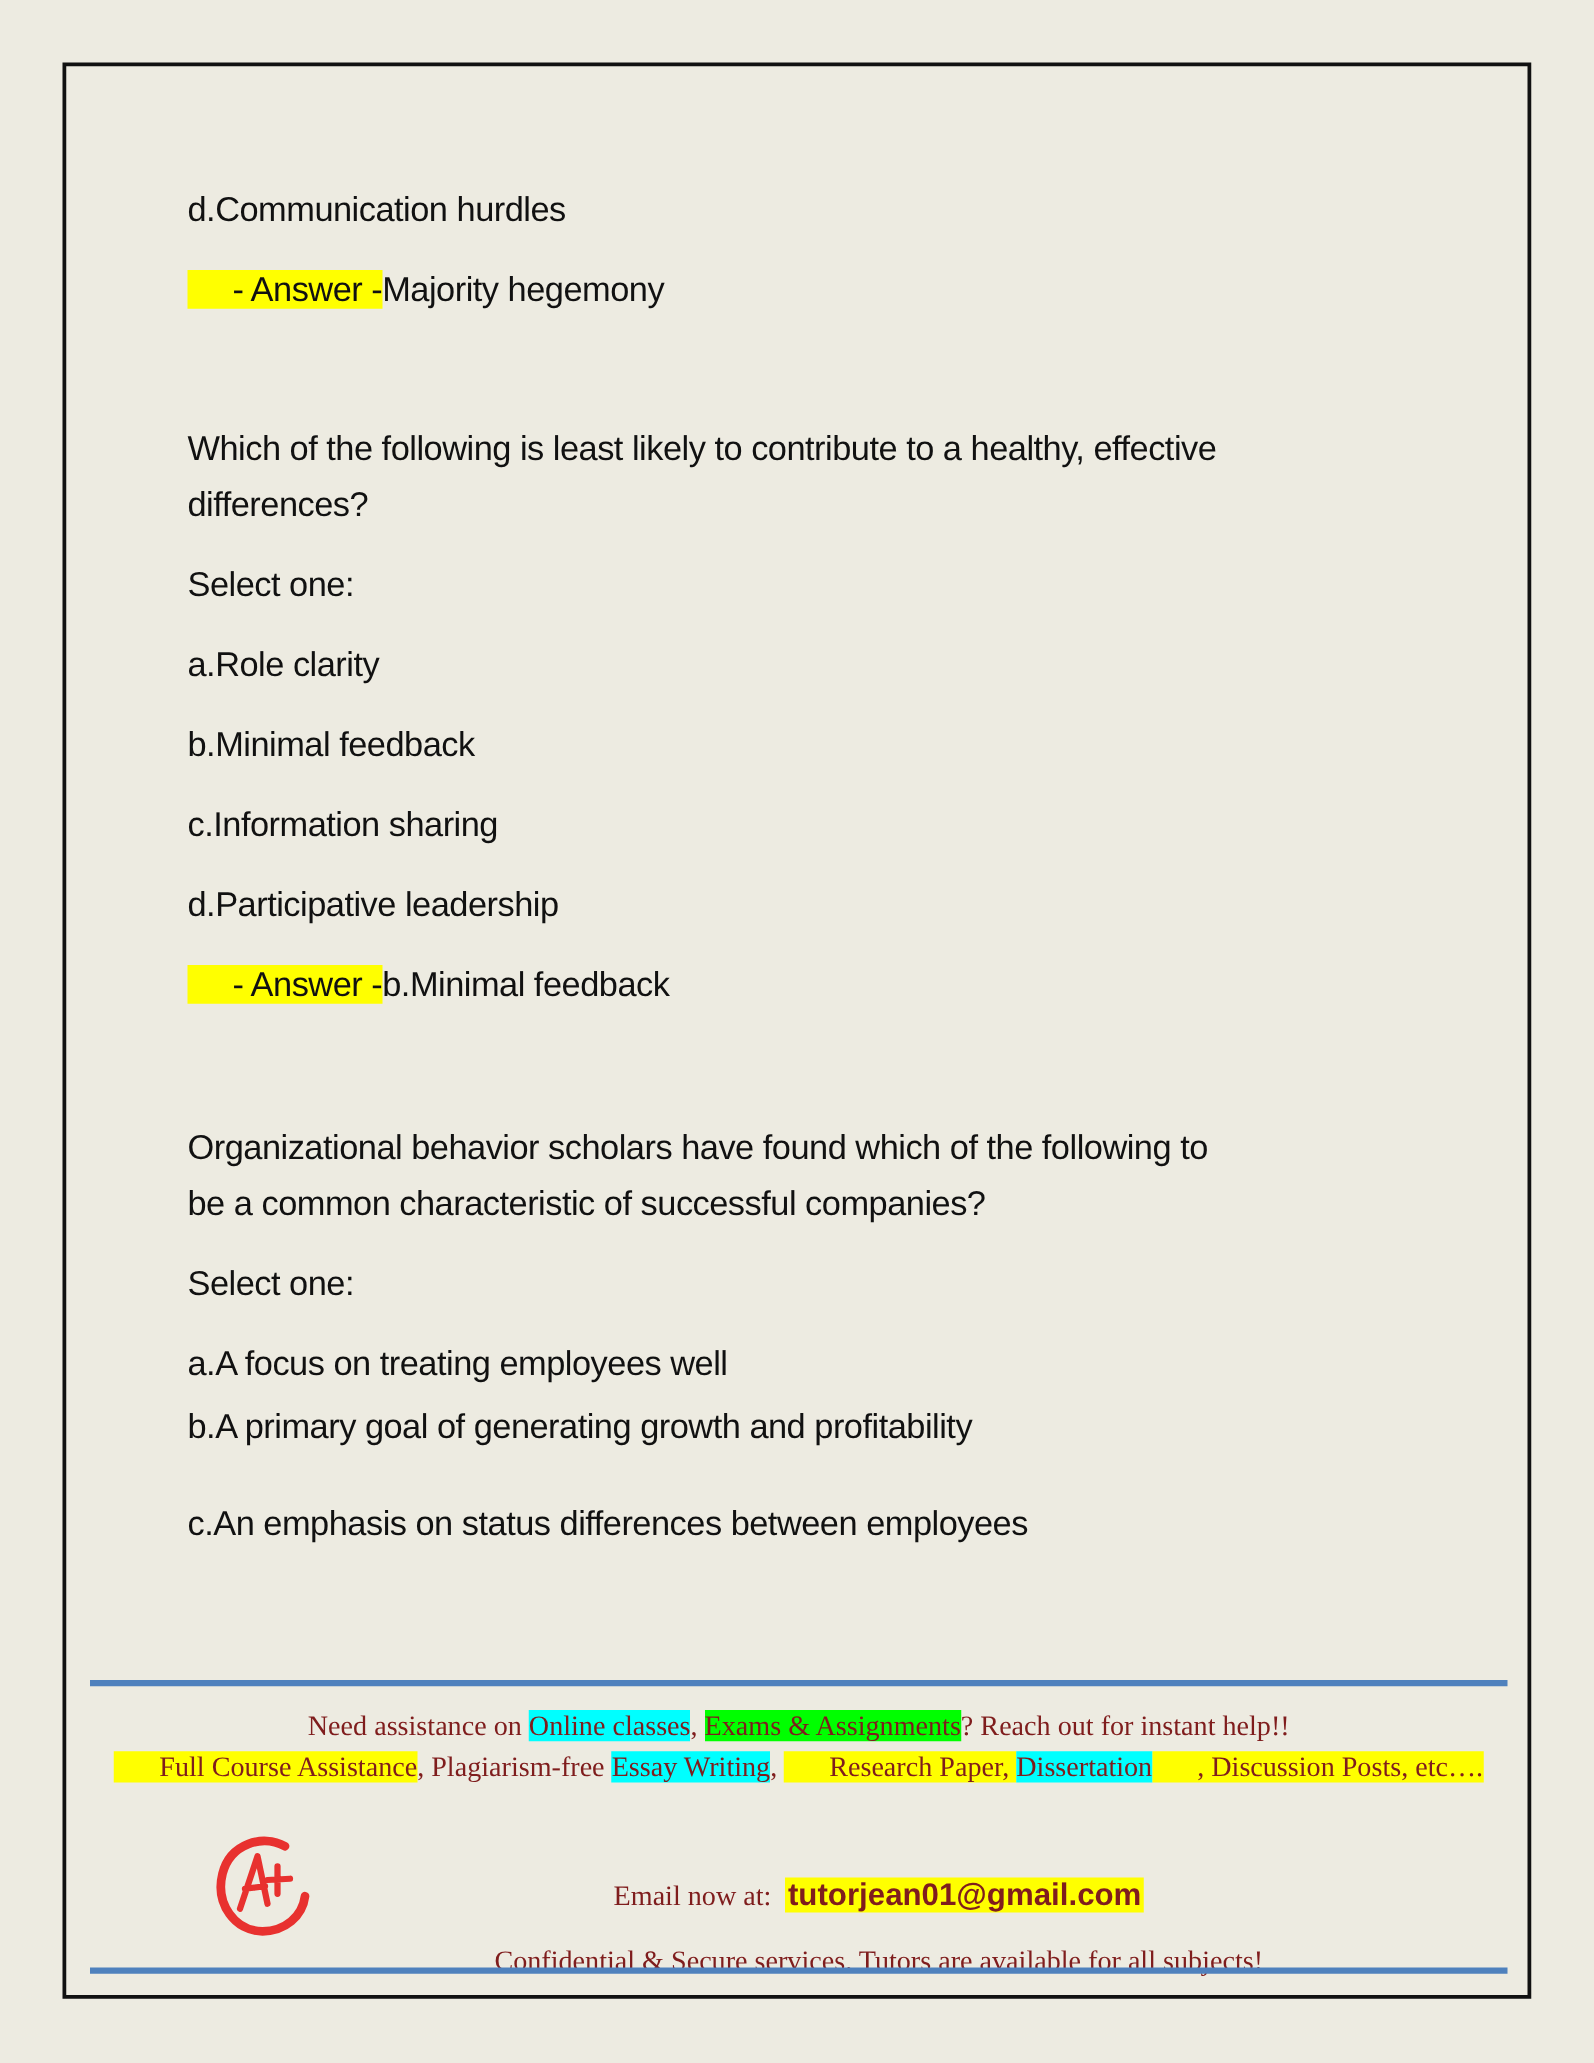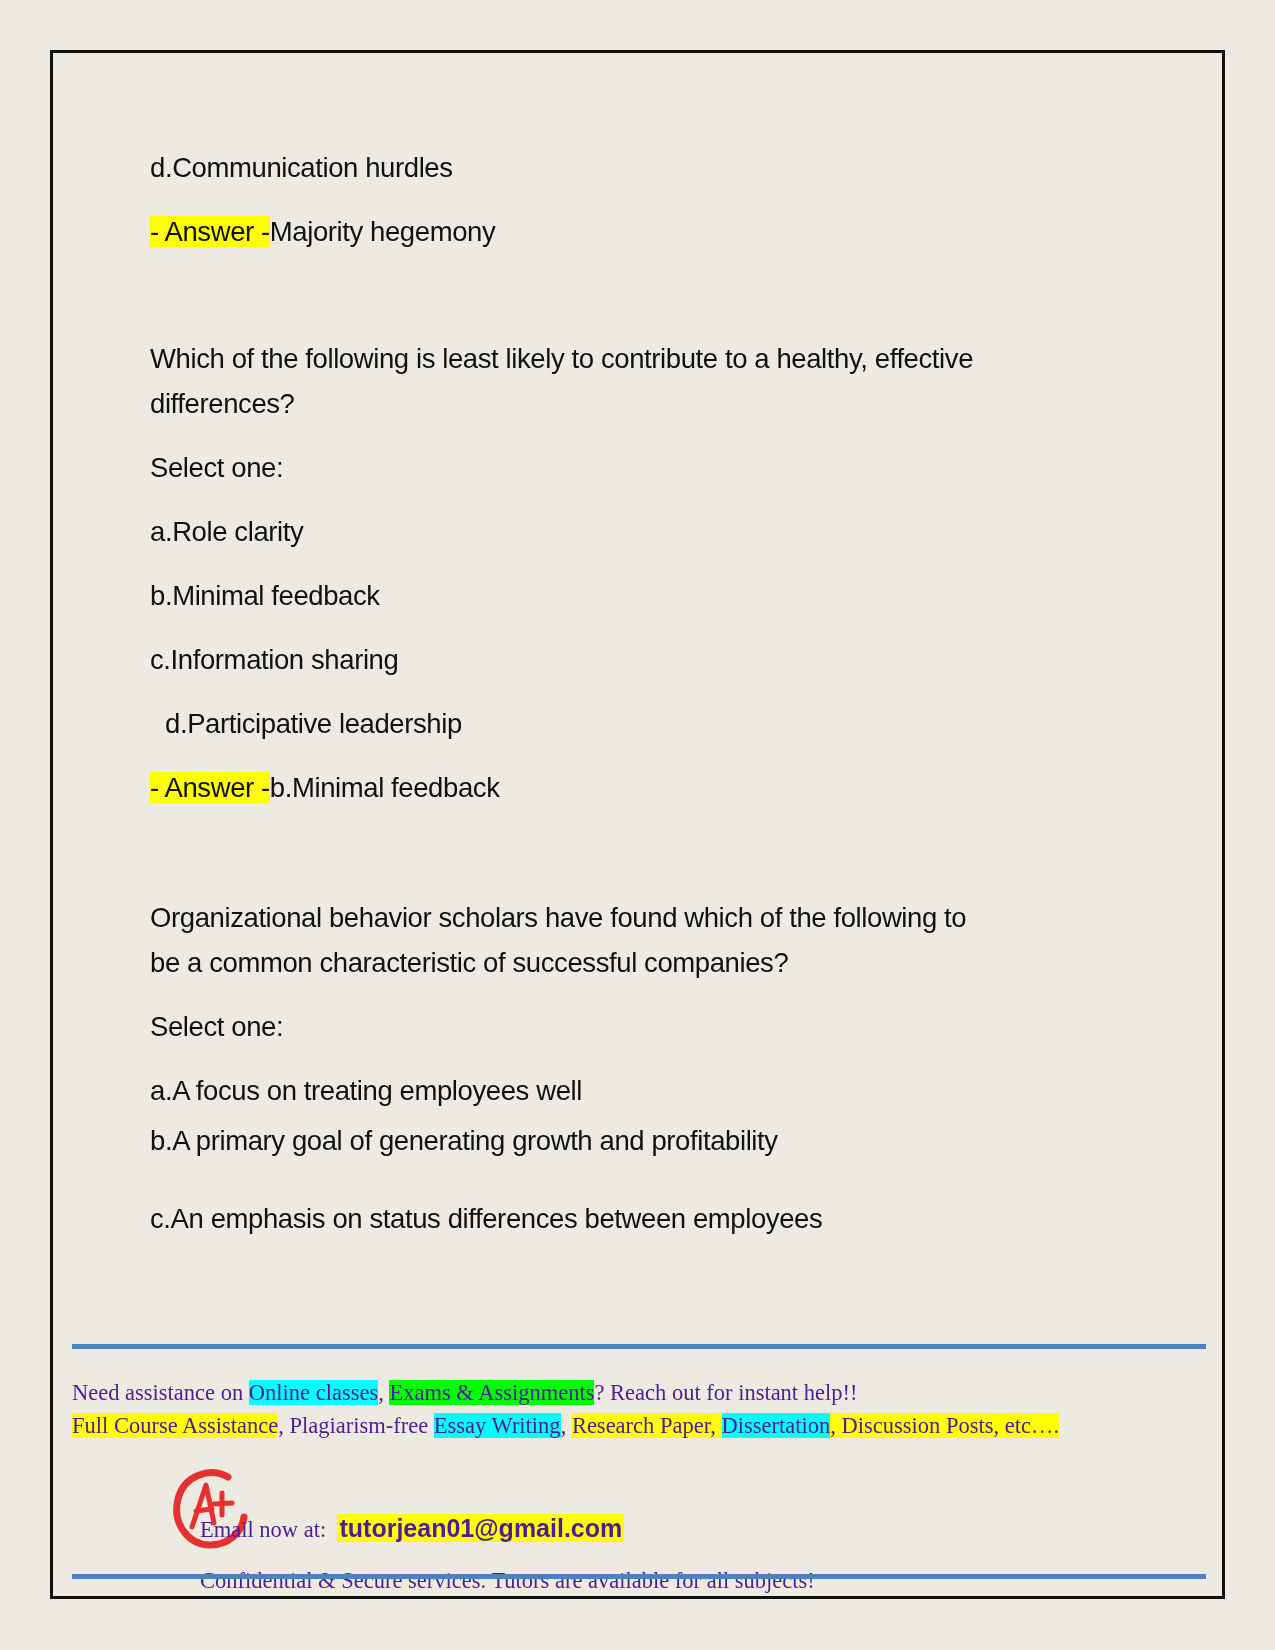--- a/index.html
+++ b/index.html
@@ -9,27 +9,27 @@
   }
   .frame {
     position:absolute; left:50px; top:50px; width:1175px; height:1549px;
     box-sizing:border-box; border:3px solid #111;
   }
   .content { position:absolute; left:150px; top:148px; width:970px; }
   .line {
     font-size:27.5px; line-height:40px; white-space:nowrap; letter-spacing:-0.4px;
     transform-origin:left center;
   }
-  .hl-y { background:#FFFF00; }
+  .hl-y { background:#FFFF00;padding-left:36px; }
   .hl-c { background:#00FFFF; }
   .hl-g { background:#00FF00; }
   .hr-blue { position:absolute; left:72px; width:1134px; height:5px; background:#4F81BD; }
   .footer-text {
-    position:absolute; left:72px; width:1134px; 
-    font-family:"Liberation Serif", serif; font-size:22.5px; color:#4c1d95; white-space:nowrap;margin-top:12px;
+    position:absolute; left:72px; width:1134px; text-align:center;
+    font-family:"Liberation Serif", serif; font-size:22.5px; color:#7f1d1d; white-space:nowrap;
   }
   .email { font-family:Liberation Sans, sans-serif; font-weight:bold; font-size:25px; background:#FFFF00; padding:0 2px; }
   .logo { position:absolute; left:170px; top:1465px; width:80px; height:85px; }
 </style>
 </head>
 <body>
 
 <div class="frame"></div>
 
 <div class="content">
@@ -37,21 +37,21 @@
   <div class="line" style="position:absolute; top:64px;">
     <span class="hl-y">- Answer -</span><span>Majority hegemony</span>
   </div>
 
   <div class="line" style="position:absolute; top:191px;">Which of the following is least likely to contribute to a healthy, effective</div>
   <div class="line" style="position:absolute; top:236px;">differences?</div>
   <div class="line" style="position:absolute; top:300px;">Select one:</div>
   <div class="line" style="position:absolute; top:364px;">a.Role clarity</div>
   <div class="line" style="position:absolute; top:428px;">b.Minimal feedback</div>
   <div class="line" style="position:absolute; top:492px;">c.Information sharing</div>
-  <div class="line" style="position:absolute; top:556px;margin-left:15px;">d.Participative leadership</div>
+  <div class="line" style="position:absolute; top:556px;">d.Participative leadership</div>
   <div class="line" style="position:absolute; top:620px;">
     <span class="hl-y">- Answer -</span><span>b.Minimal feedback</span>
   </div>
 
   <div class="line" style="position:absolute; top:750px;">Organizational behavior scholars have found which of the following to</div>
   <div class="line" style="position:absolute; top:795px;">be a common characteristic of successful companies?</div>
   <div class="line" style="position:absolute; top:859px;">Select one:</div>
   <div class="line" style="position:absolute; top:923px;">a.A focus on treating employees well</div>
   <div class="line" style="position:absolute; top:973px;">b.A primary goal of generating growth and profitability</div>
   <div class="line" style="position:absolute; top:1051px;">c.An emphasis on status differences between employees</div>

